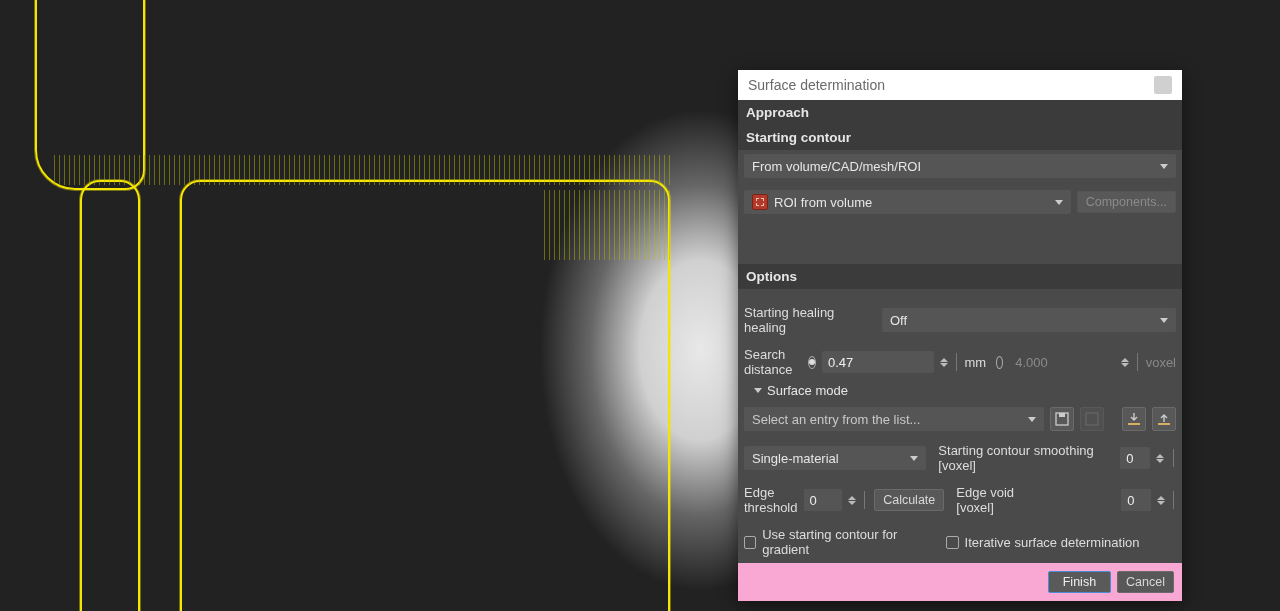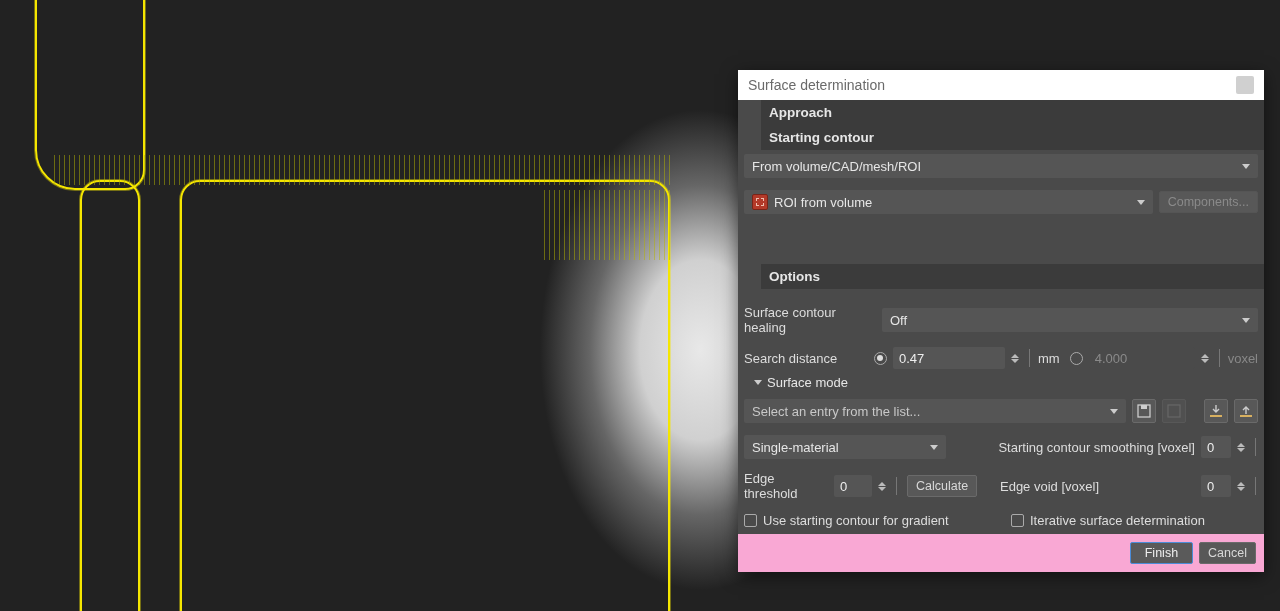--- a/index.html
+++ b/index.html
@@ -22,21 +22,21 @@
   .c1 { top: -80px; left: 35px; width: 110px; height: 270px; border-bottom-left-radius: 40px; }
   .c2 { top: 180px; left: 180px; width: 490px; height: 470px; }
   .c3 { top: 180px; left: 80px; width: 60px; height: 470px; }
   .hatch { position:absolute; background: repeating-linear-gradient(90deg, transparent 0 4px, rgba(180,180,0,0.5) 4px 5px); }
   .h1 { top:155px; left:50px; width:620px; height:30px; }
   .h2 { top:190px; left:540px; width:130px; height:70px; }
 
   .dialog {
     position: absolute;
     top: 70px; left: 738px;
-    width: 526px;
+    width: 444px;
     background: #4a4a4a;
     color: #e6e6e6;
     font-size: 13px;
     box-shadow: 0 4px 16px rgba(0,0,0,0.5);
   }
   .titlebar {
     background: #ffffff;
     color: #6a6a6a;
     height: 30px;
     display: flex; align-items: center;
@@ -48,21 +48,20 @@
     width: 18px; height: 18px;
     background: #d0d0d0;
     border-radius: 2px;
   }
 
   .section-header {
     background: #3b3b3b;
     padding: 5px 8px;
     font-weight: 600;
     font-size: 13.5px;
-    margin-left: 23px;
   }
   .body { padding: 4px 6px 6px 6px; }
 
   .dropdown {
     background: #555555;
     border-radius: 2px;
     height: 24px;
     display: flex; align-items: center;
     padding: 0 8px;
     cursor: pointer;
@@ -218,21 +217,21 @@
       </div>
       <button class="btn disabled">Components...</button>
     </div>
     <div class="spacer40"></div>
   </div>
 
   <div class="section-header">Options</div>
   <div class="body">
 
     <div class="row">
-      <span class="label" style="width:132px">Surface contour healing</span>
+      <span class="label" style="width:132px">Starting healing healing</span>
       <div class="dropdown" style="flex:1">
         <span>Off</span>
         <span class="caret"></span>
       </div>
     </div>
 
     <div class="row">
       <span class="label" style="width:124px">Search distance</span>
       <span class="radio checked"></span>
       <input class="input" style="width: 112px;" value="0.47">

